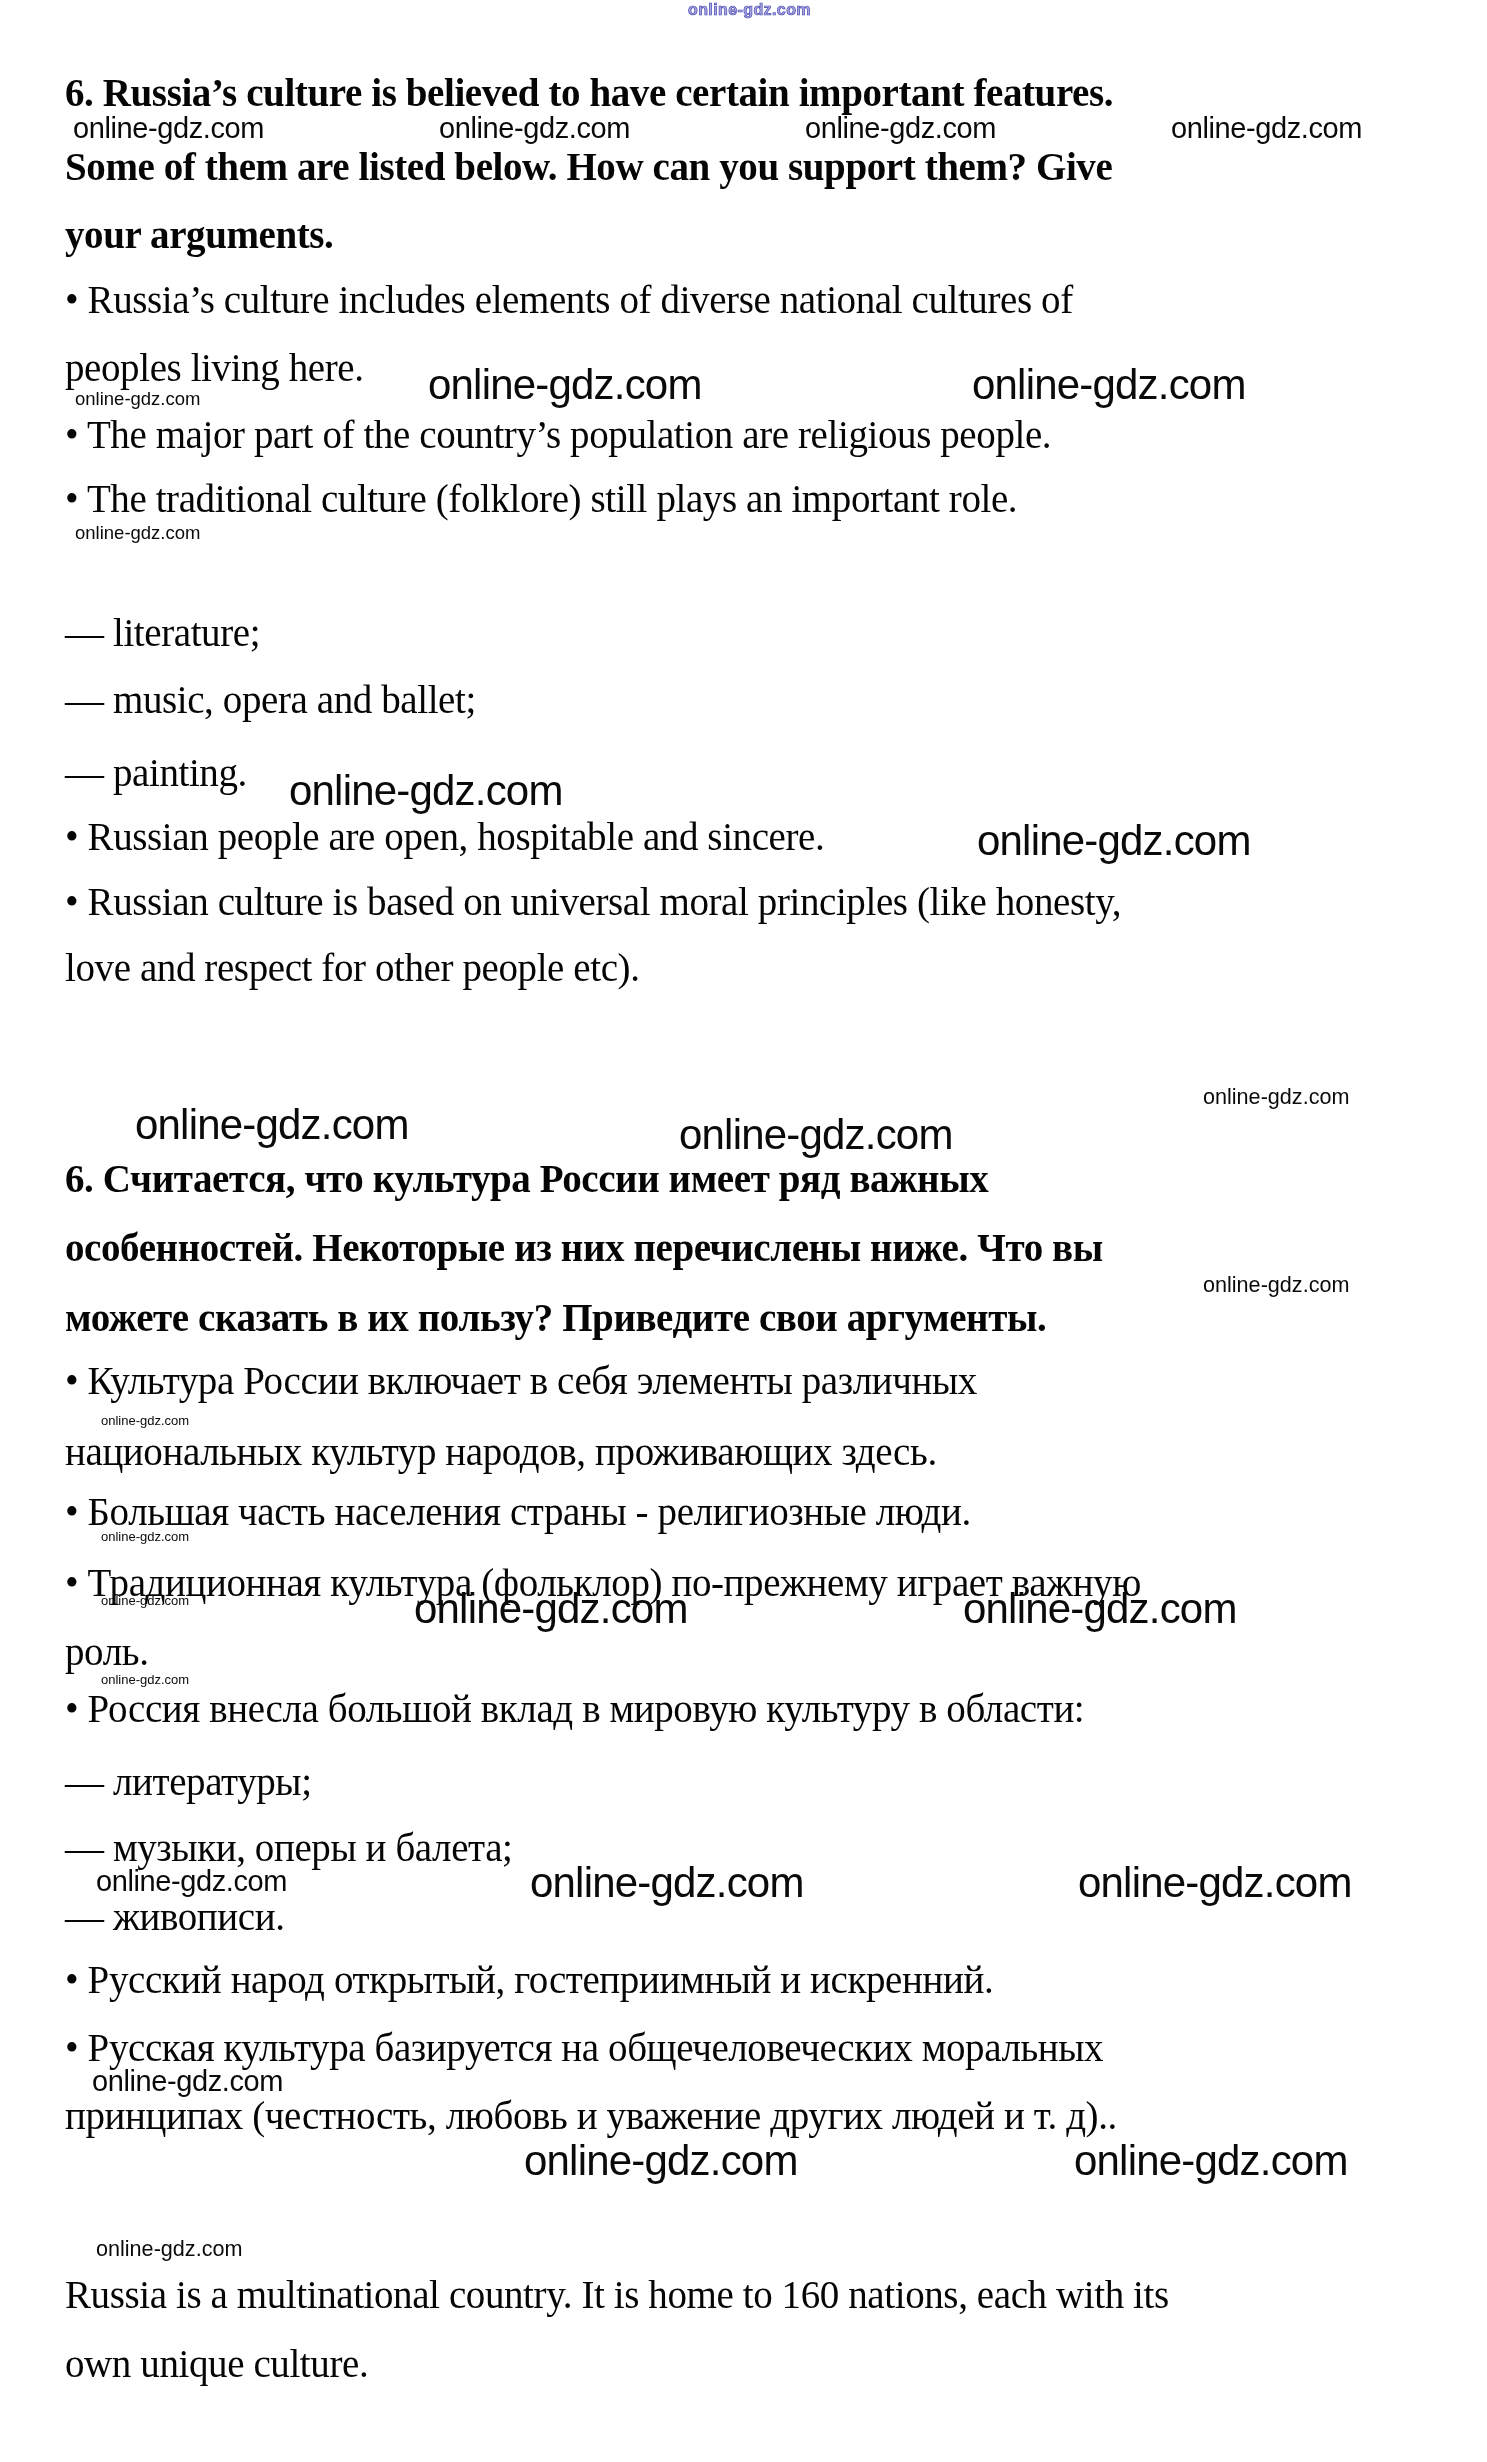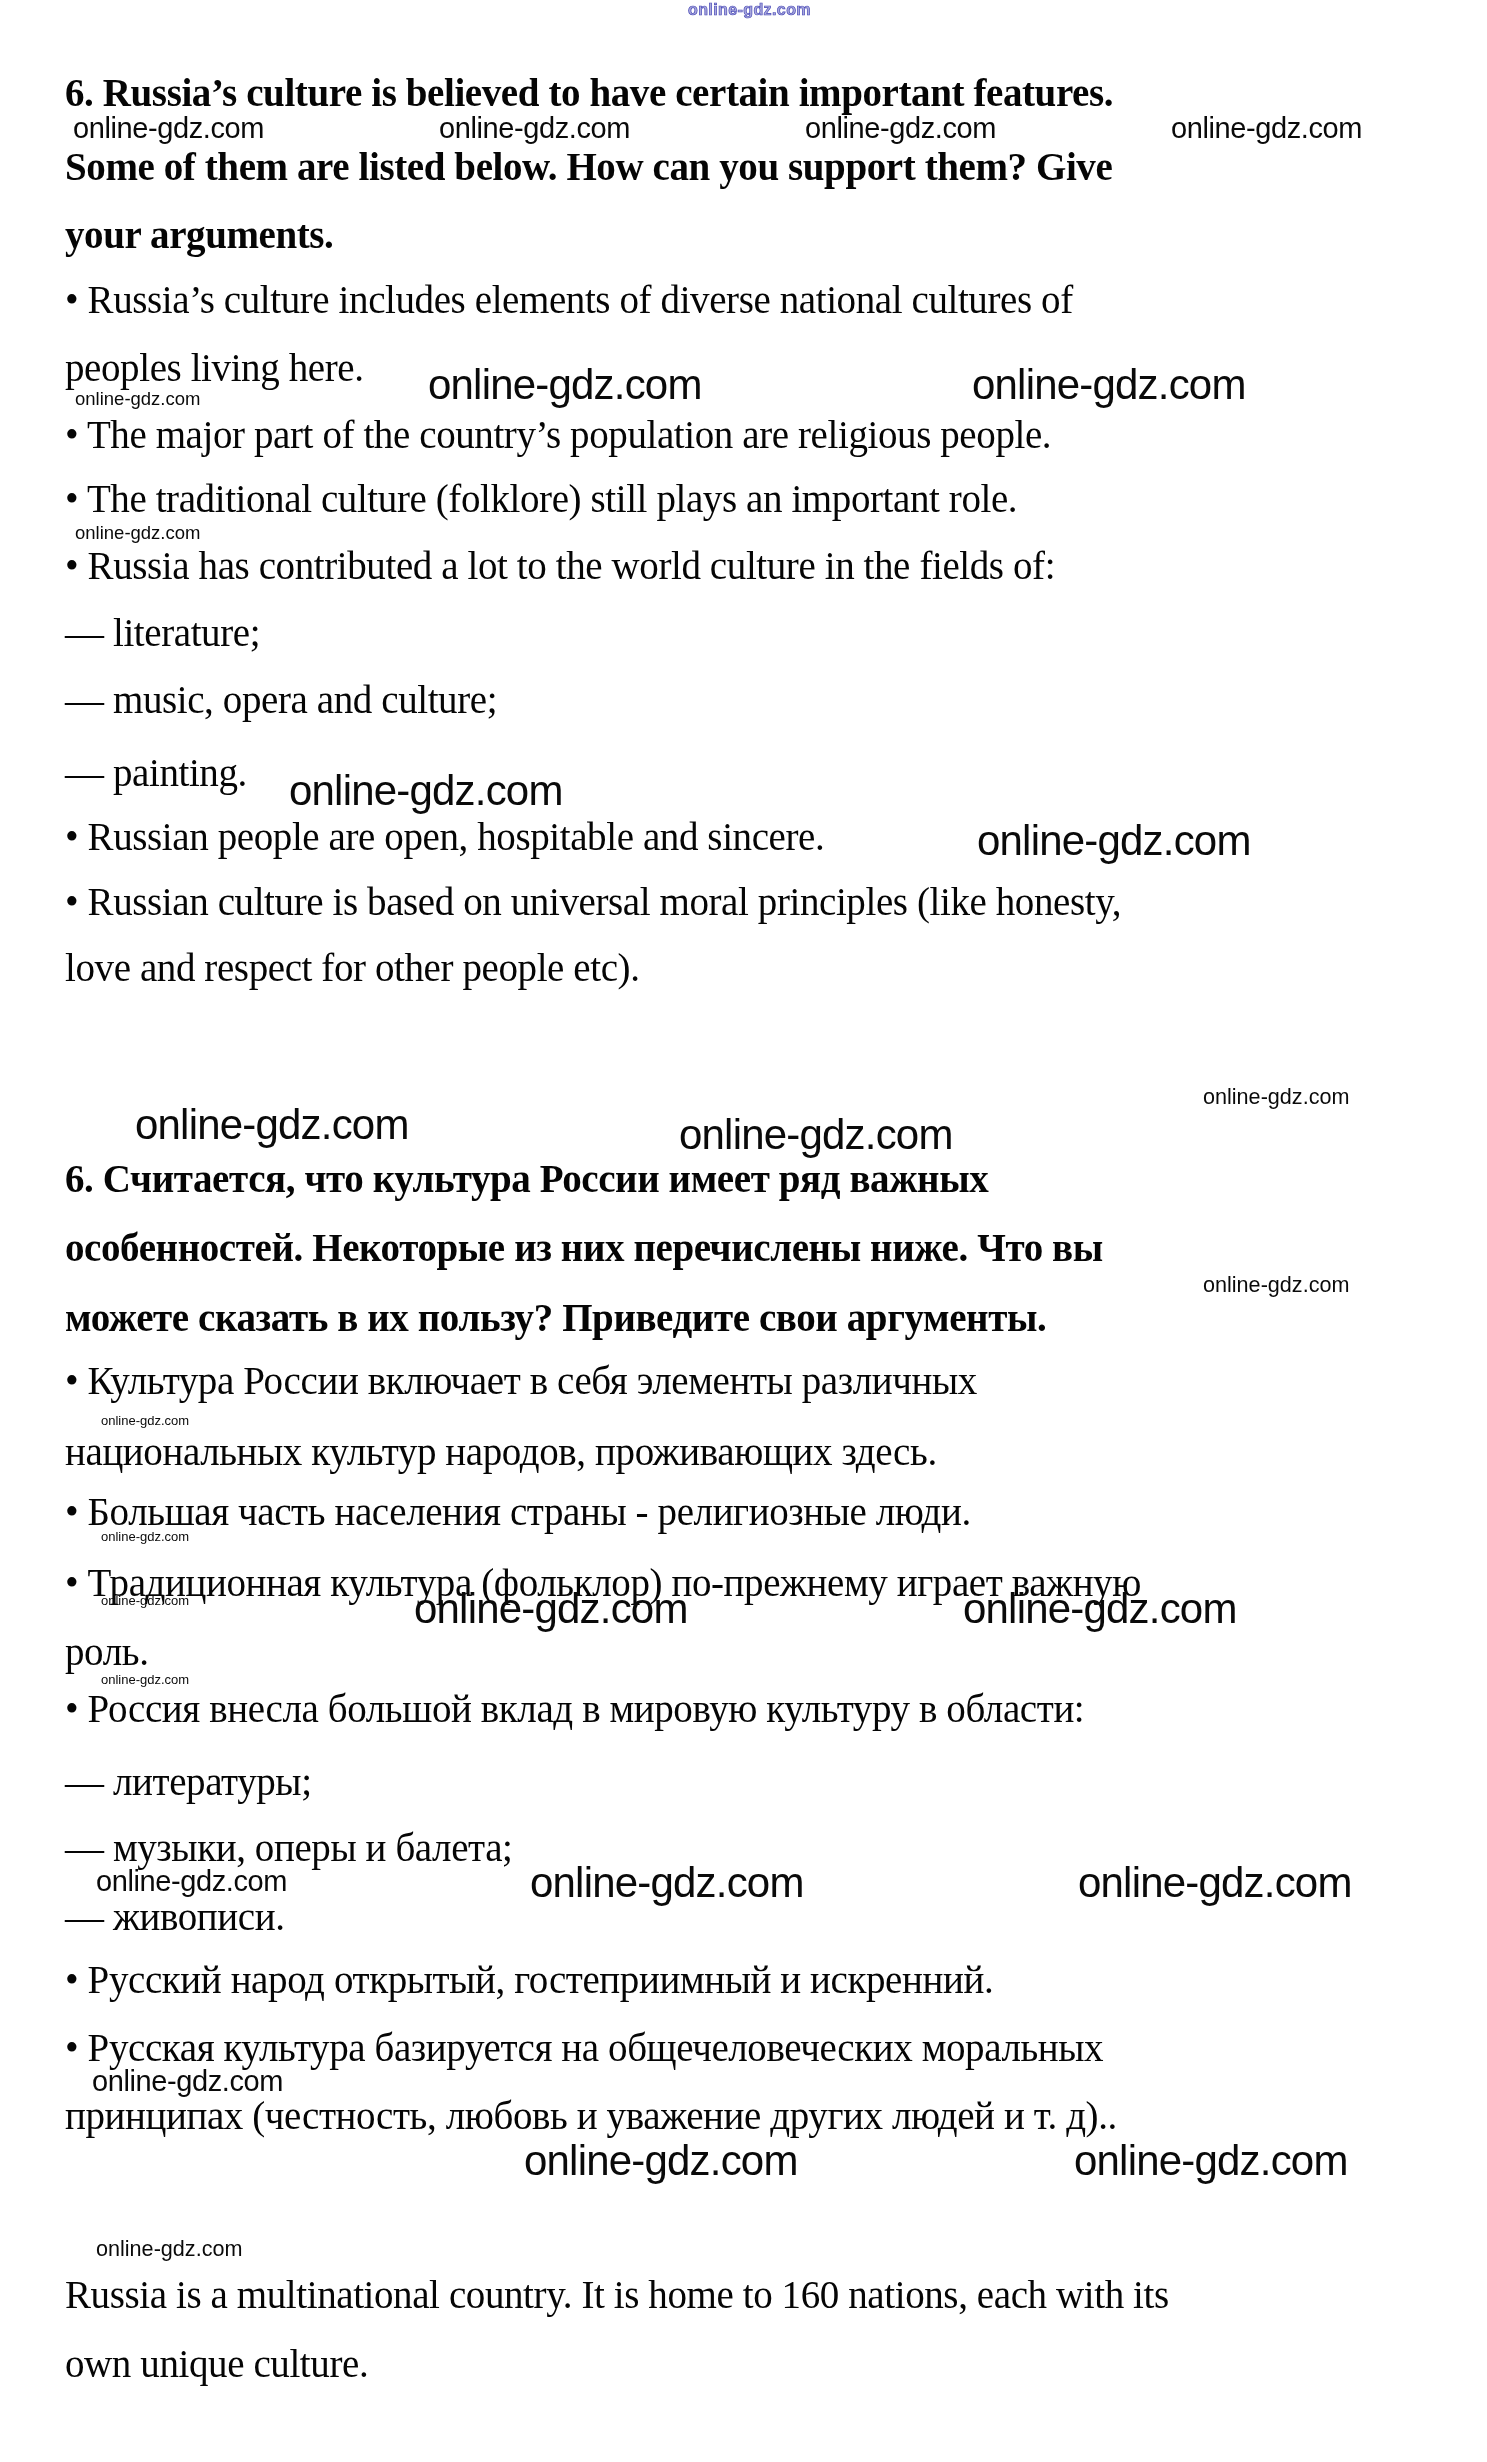--- a/index.html
+++ b/index.html
@@ -66,23 +66,22 @@
 
   <span class="w w-big" style="top:364px; left:428px;">online-gdz.com</span>
   <span class="w w-big" style="top:364px; left:972px;">online-gdz.com</span>
   <span class="w w-sm2" style="top:390px; left:75px;">online-gdz.com</span>
 
   <span class="t" style="top:414px; left:65px;">• The major part of the country’s population are religious people.</span>
   <span class="t" style="top:478px; left:65px;">• The traditional culture (folklore) still plays an important role.</span>
 
   <span class="w w-sm2" style="top:524px; left:75px;">online-gdz.com</span>
 
-  <span class="t" style="top:545px; left:65px;">• Russia has contributed a lot to the world culture in the fields of:</span>
   <span class="t" style="top:612px; left:65px;">— literature;</span>
-  <span class="t" style="top:679px; left:65px;">— music, opera and culture;</span>
+  <span class="t" style="top:679px; left:65px;">— music, opera and ballet;</span>
   <span class="t" style="top:752px; left:65px;">— painting.</span>
 
   <span class="w w-big" style="top:770px; left:289px;">online-gdz.com</span>
 
   <span class="t" style="top:816px; left:65px;">• Russian people are open, hospitable and sincere.</span>
   <span class="w w-big" style="top:820px; left:977px;">online-gdz.com</span>
 
   <span class="t" style="top:881px; left:65px;">• Russian culture is based on universal moral principles (like honesty,</span>
   <span class="t" style="top:947px; left:65px;">love and respect for other people etc).</span>
 

